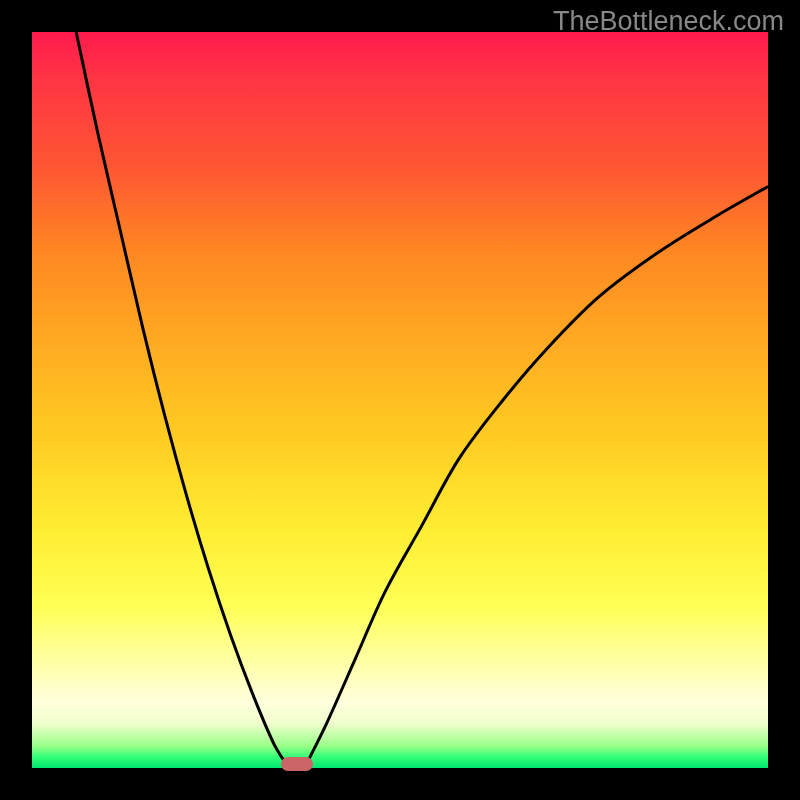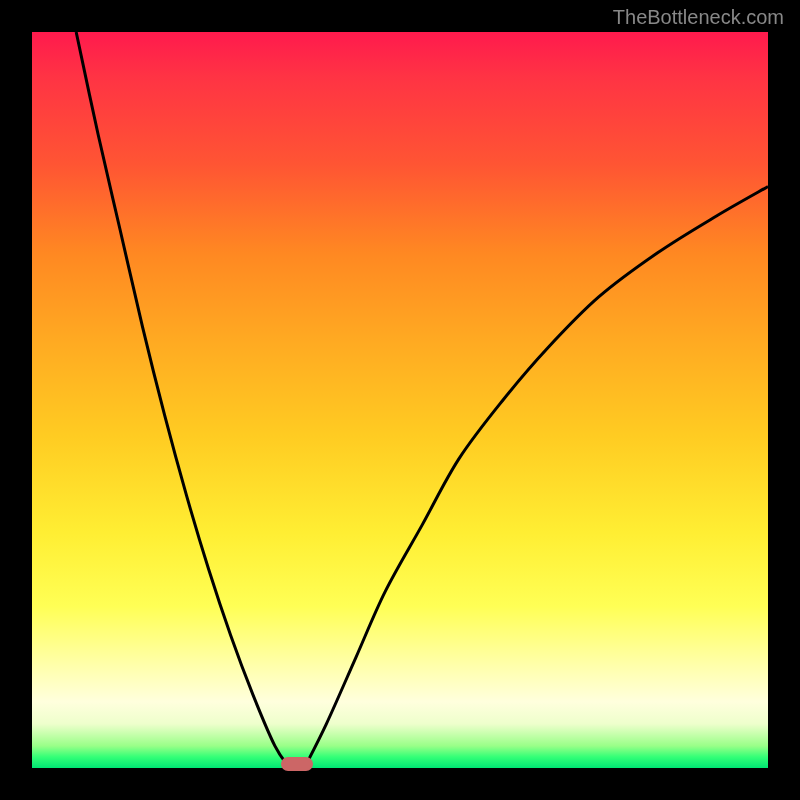--- a/index.html
+++ b/index.html
@@ -40,21 +40,21 @@
       #99ff88 97%,
       #33ff77 98.5%,
       #00e673 100%
     );
   }
   .watermark {
     position: absolute;
     top: 6px;
     right: 16px;
     color: #888;
-    font-size: 20px;
+    font-size: 27px;
     font-weight: 500;
     z-index: 10;
   }
   .curves {
     position: absolute;
     top: 32px;
     left: 32px;
     width: 736px;
     height: 736px;
     z-index: 5;

